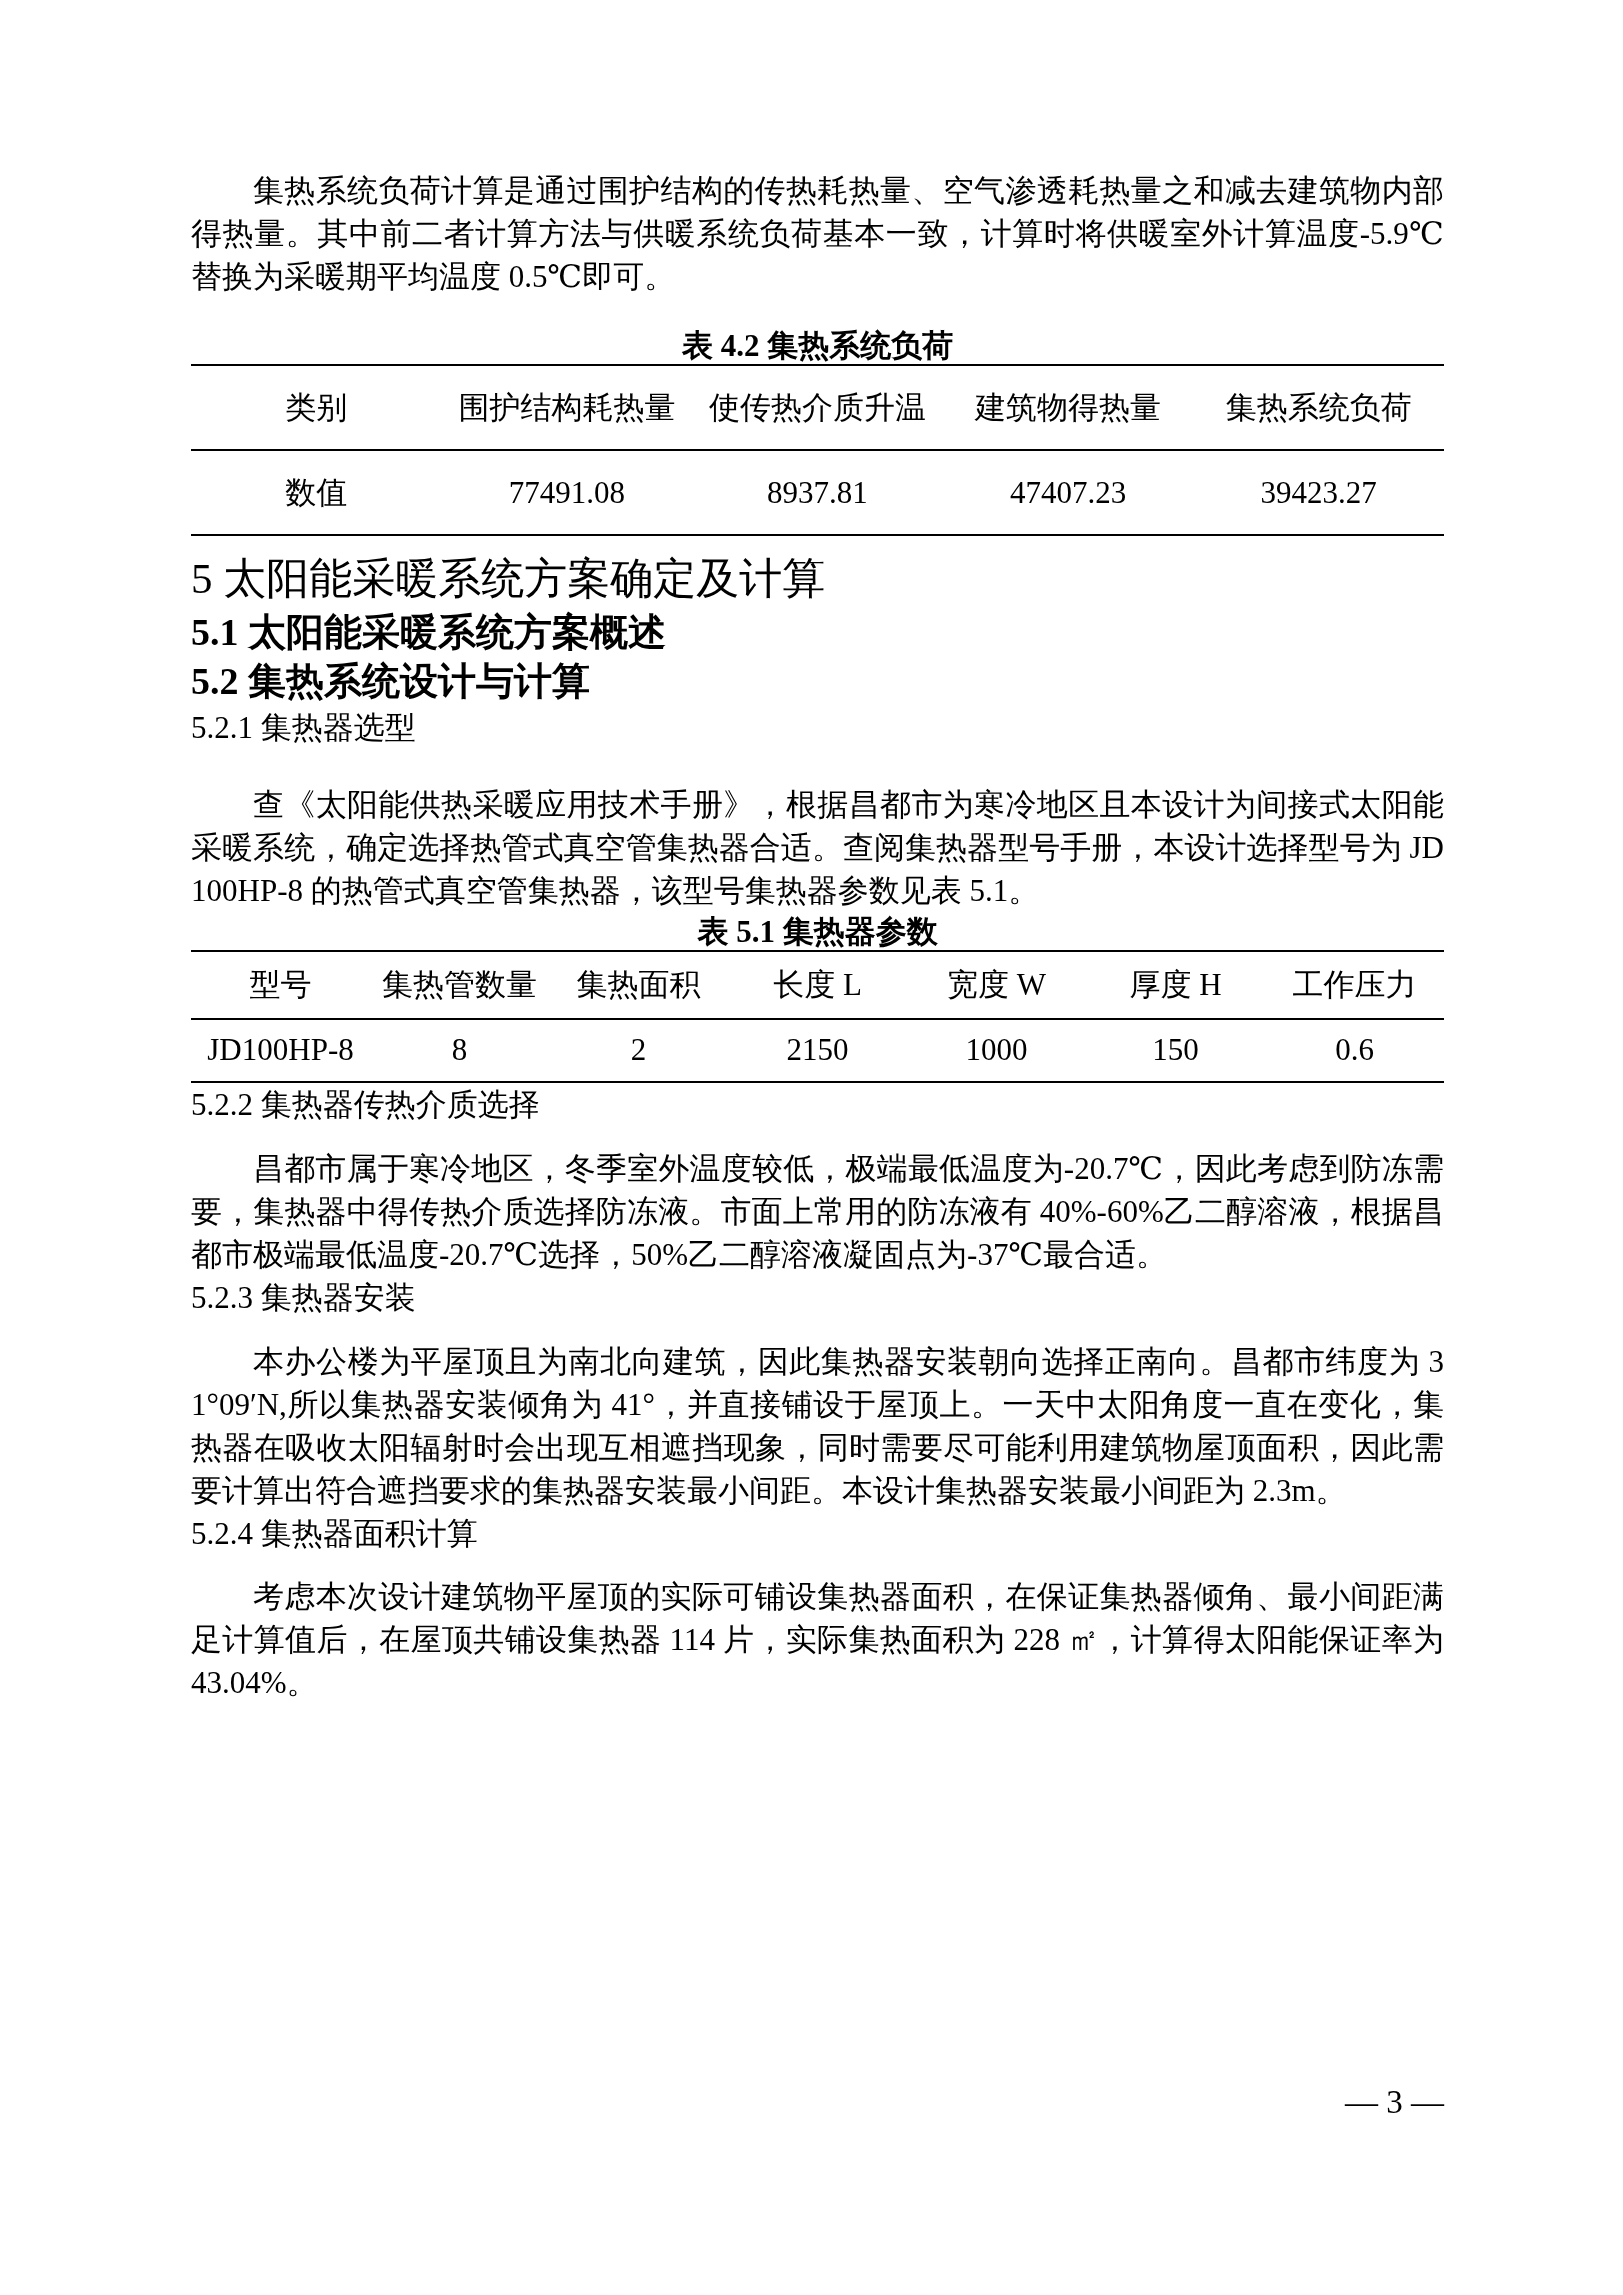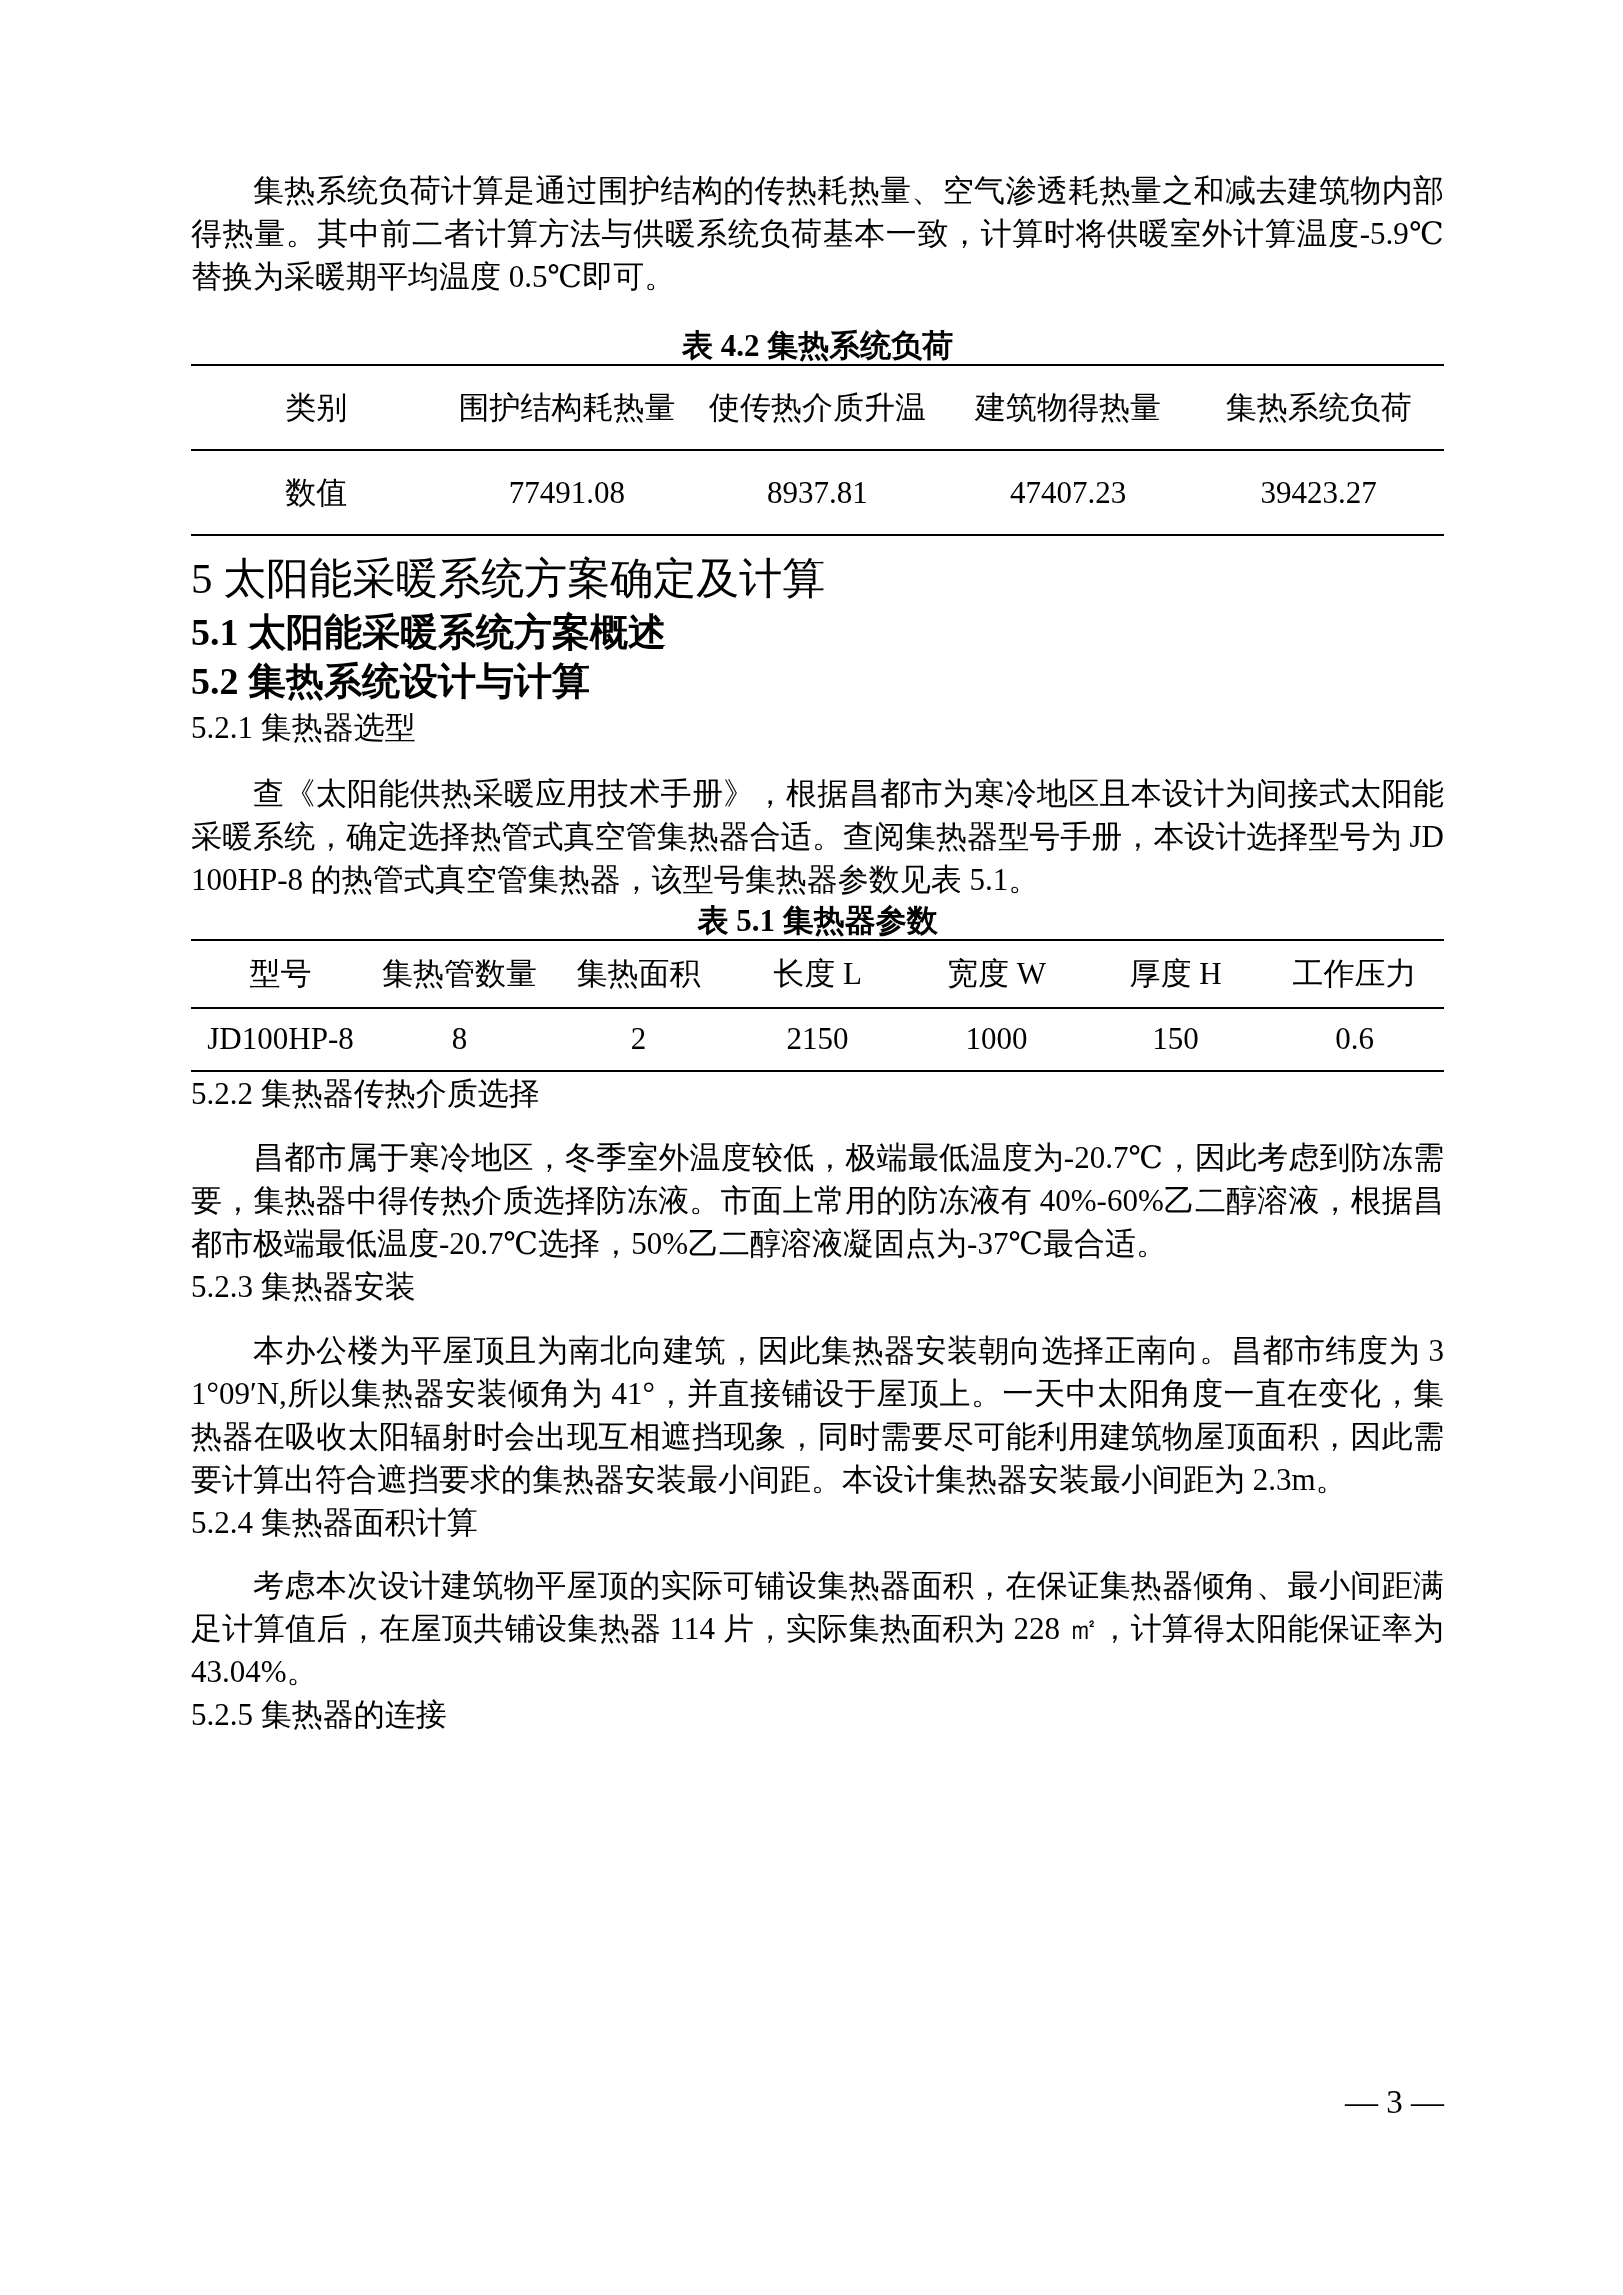--- a/index.html
+++ b/index.html
@@ -71,21 +71,21 @@
     line-height: 43px;
     font-weight: normal;
     margin: 0;
   }
   .h3-521 { margin-top: 16.4px; }
   .h3-522 { margin-top: 21px; }
   .h3-523 { margin-top: 23px; }
   .h3-524 { margin-top: 20.5px; }
   .h3-525 { margin-top: 21px; }
   .p-51  { margin-top: 10.6px; }
-  .p-521 { margin-top: 23px; }
+  .p-521 { margin-top: 34px; }
   .p-522 { margin-top: 21px; }
   .p-523 { margin-top: 21px; }
   .p-524 { margin-top: 20.5px; }
   .footer {
     position: absolute;
     top: 2084px;
     right: 179px;
     font-size: 33px;
     line-height: 36px;
   }
@@ -163,18 +163,17 @@
   <p class="para p-522">昌都市属于寒冷地区，冬季室外温度较低，极端最低温度为-20.7℃，因此考虑到防冻需要，集热器中得传热介质选择防冻液。市面上常用的防冻液有 40%-60%乙二醇溶液，根据昌都市极端最低温度-20.7℃选择，50%乙二醇溶液凝固点为-37℃最合适。</p>
 
   <h3 class="doc-h3 h3-523">5.2.3 集热器安装</h3>
 
   <p class="para p-523">本办公楼为平屋顶且为南北向建筑，因此集热器安装朝向选择正南向。昌都市纬度为 31°09′N,所以集热器安装倾角为 41°，并直接铺设于屋顶上。一天中太阳角度一直在变化，集热器在吸收太阳辐射时会出现互相遮挡现象，同时需要尽可能利用建筑物屋顶面积，因此需要计算出符合遮挡要求的集热器安装最小间距。本设计集热器安装最小间距为 2.3m。</p>
 
   <h3 class="doc-h3 h3-524">5.2.4 集热器面积计算</h3>
 
   <p class="para p-524">考虑本次设计建筑物平屋顶的实际可铺设集热器面积，在保证集热器倾角、最小间距满足计算值后，在屋顶共铺设集热器 114 片，实际集热面积为 228 ㎡，计算得太阳能保证率为 43.04%。</p>
 
-  <h3 class="doc-h3 h3-525">5.2.5 集热器的连接</h3>
 
 </div>
 
 <div class="footer">— 3 —</div>
 
 
 </body></html>

